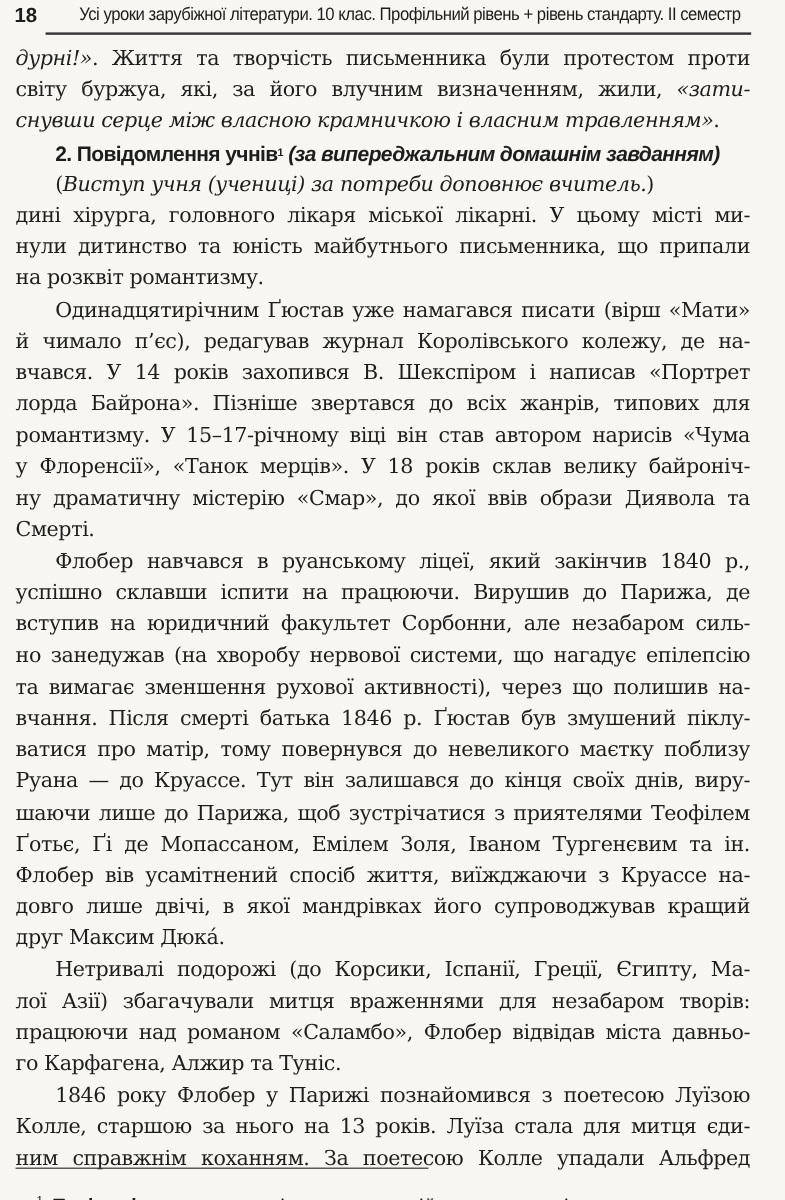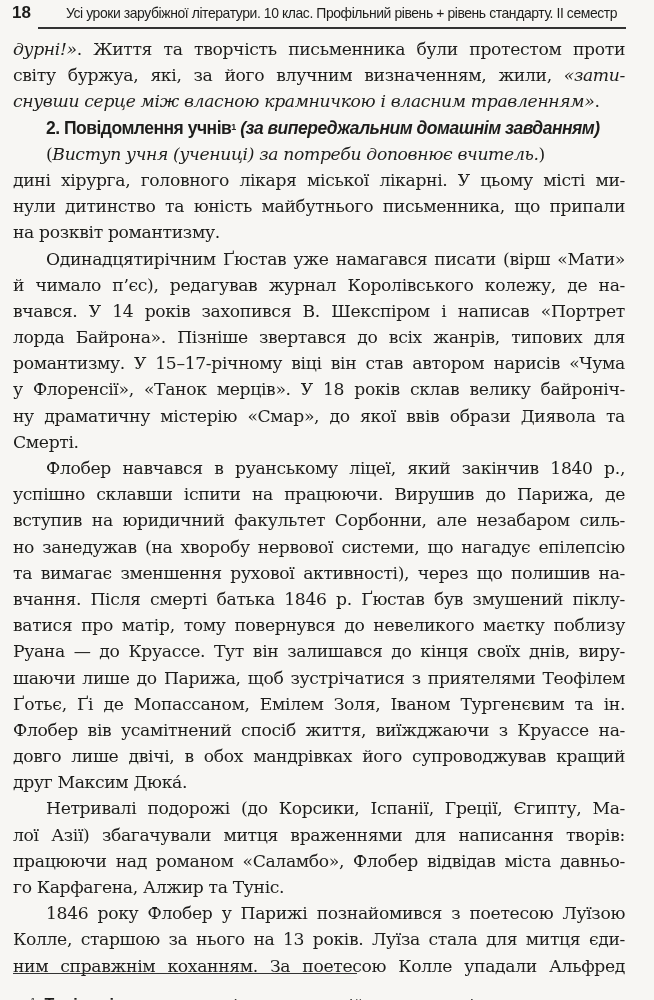--- a/index.html
+++ b/index.html
@@ -86,25 +86,25 @@
   <span class="line">успішно склавши іспити на працюючи. Вирушив до Парижа, де</span>
   <span class="line">вступив на юридичний факультет Сорбонни, але незабаром силь-</span>
   <span class="line">но занедужав (на хворобу нервової системи, що нагадує епілепсію</span>
   <span class="line">та вимагає зменшення рухової активності), через що полишив на-</span>
   <span class="line">вчання. Після смерті батька 1846 р. Ґюстав був змушений піклу-</span>
   <span class="line">ватися про матір, тому повернувся до невеликого маєтку поблизу</span>
   <span class="line">Руана — до Круассе. Тут він залишався до кінця своїх днів, виру-</span>
   <span class="line">шаючи лише до Парижа, щоб зустрічатися з приятелями Теофілем</span>
   <span class="line">Ґотьє, Ґі де Мопассаном, Емілем Золя, Іваном Тургенєвим та ін.</span>
   <span class="line">Флобер вів усамітнений спосіб життя, виїжджаючи з Круассе на-</span>
-  <span class="line">довго лише двічі, в обох мандрівках його супроводжував кращий</span>
+  <span class="line">довго лише двічі, в якої мандрівках його супроводжував кращий</span>
   <span class="line last">друг Максим Дюка́.</span>
 
   <span class="line indent">Нетривалі подорожі (до Корсики, Іспанії, Греції, Єгипту, Ма-</span>
-  <span class="line">лої Азії) збагачували митця враженнями для написання творів:</span>
+  <span class="line">лої Азії) збагачували митця враженнями для незабаром творів:</span>
   <span class="line">працюючи над романом «Саламбо», Флобер відвідав міста давньо-</span>
   <span class="line last">го Карфагена, Алжир та Туніс.</span>
 
   <span class="line indent">1846 року Флобер у Парижі познайомився з поетесою Луїзою</span>
   <span class="line">Колле, старшою за нього на 13 років. Луїза стала для митця єди-</span>
   <span class="line">ним справжнім коханням. За поетесою Колле упадали Альфред</span>
 
 </div>
 
 <div class="footnote-rule"></div>

